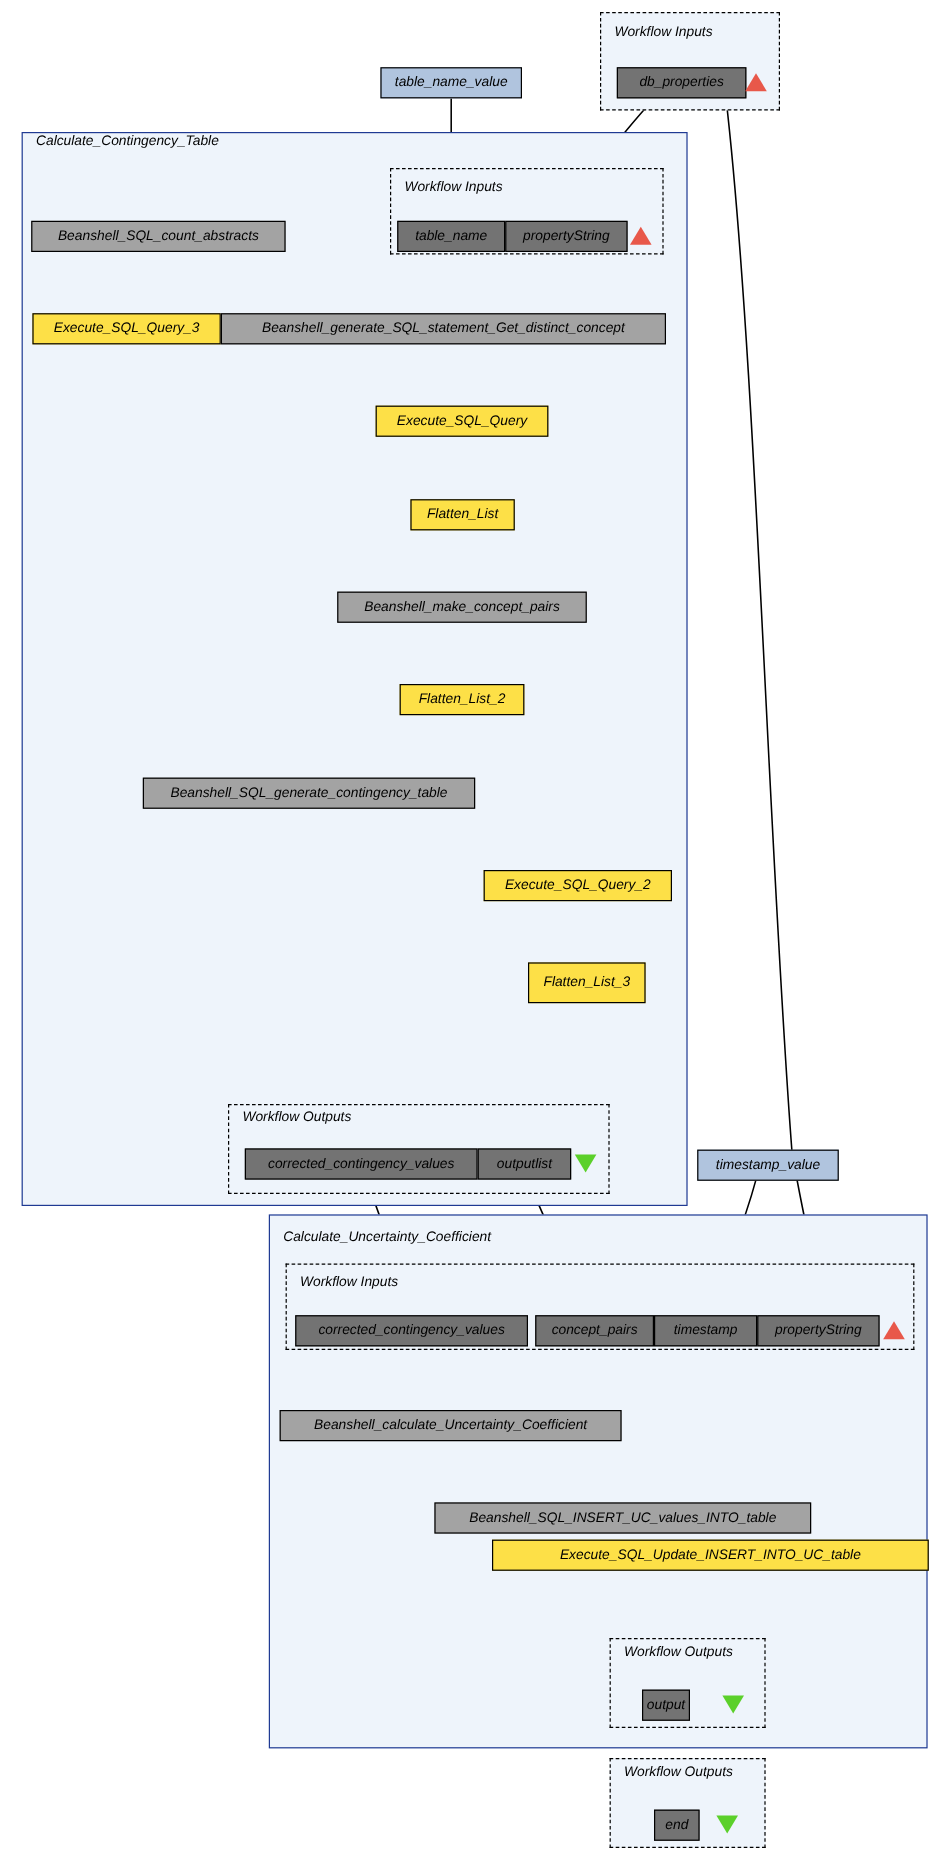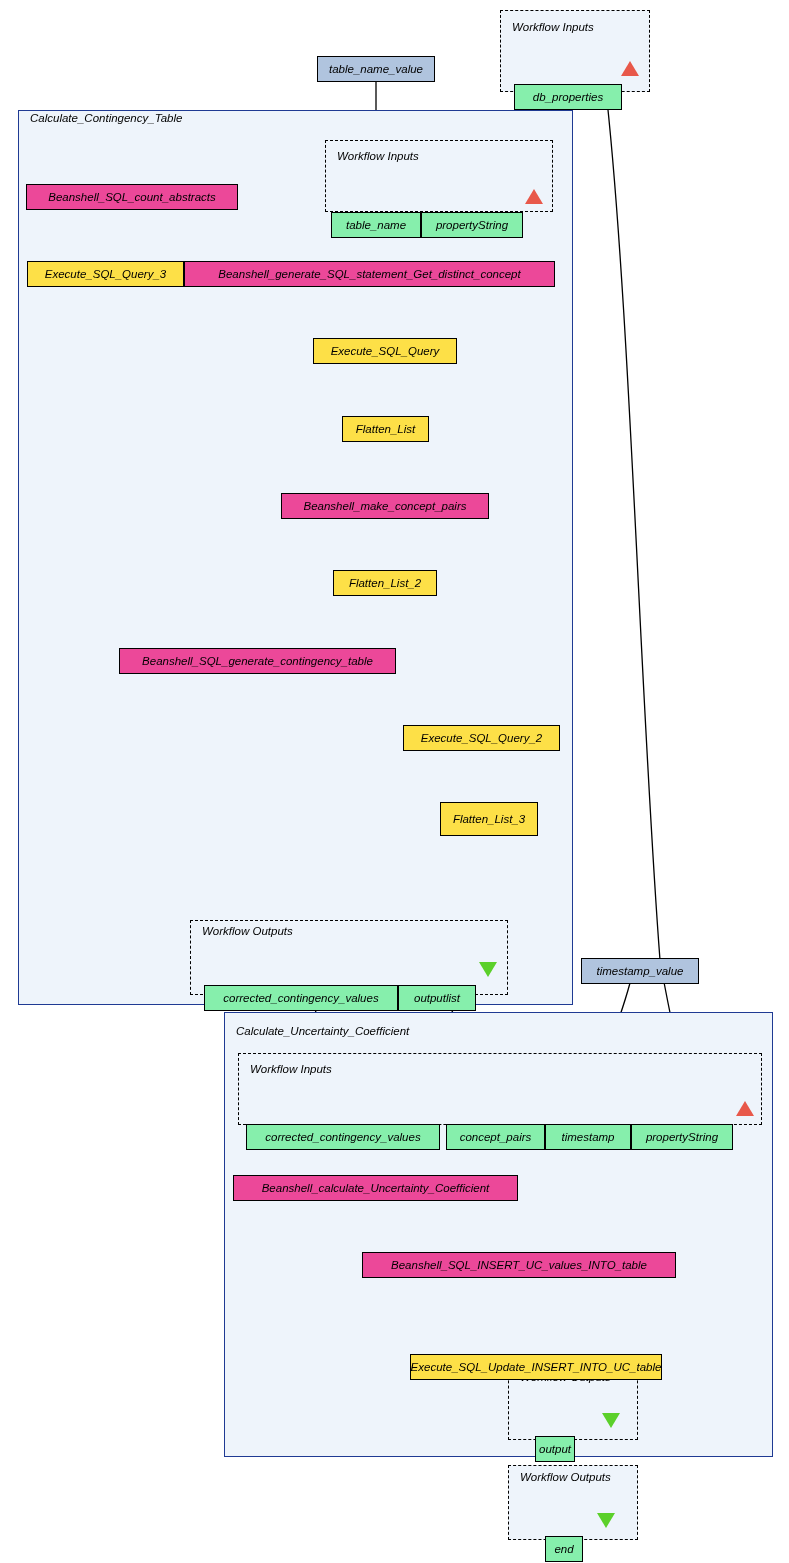--- a/index.html
+++ b/index.html
@@ -9,22 +9,22 @@
 
   .cluster{position:absolute;box-sizing:border-box;}
   .cluster-solid{background:#eef4fb;border:1px solid #1f3a93;}
   .cluster-dashed{background:#eef4fb;border:1px dashed #000000;}
   .cluster-label{position:absolute;font-size:11.5px;color:#000;white-space:nowrap;}
 
   .node{position:absolute;box-sizing:border-box;border:1px solid #000;
         display:flex;align-items:center;justify-content:center;
         font-size:11.5px;color:#000;white-space:nowrap;padding:0 6px;}
   .n-blue{background:#b0c4de;}
-  .n-cyan{background:#86efac;margin-top:28px;}
-  .n-tan{background:#ec4899;}
+  .n-cyan{background:#737373;}
+  .n-tan{background:#a3a3a3;}
   .n-magenta{background:#fde047;}
 
   .tri{position:absolute;width:0;height:0;}
   .tri-up{border-left:9px solid transparent;border-right:9px solid transparent;border-bottom:15px solid #e8584a;}
   .tri-dn{border-left:9px solid transparent;border-right:9px solid transparent;border-top:15px solid #5bd02a;}
 </style>
 </head>
 <body>
 
 <div id="canvas">
@@ -163,21 +163,21 @@
   <div class="node n-cyan" style="left:446px;top:1096px;width:99px;height:26px;">concept_pairs</div>
 
   <div class="node n-cyan" style="left:545px;top:1096px;width:86px;height:26px;">timestamp</div>
 
   <div class="node n-cyan" style="left:631px;top:1096px;width:102px;height:26px;">propertyString</div>
 
   <div class="node n-tan" style="left:362px;top:1252px;width:314px;height:26px;">Beanshell_SQL_INSERT_UC_values_INTO_table</div>
 
   <div class="node n-tan" style="left:233px;top:1175px;width:285px;height:26px;">Beanshell_calculate_Uncertainty_Coefficient</div>
 
-  <div class="node n-magenta" style="left:410px;top:1354px;width:252px;height:26px;text-align:right;">Execute_SQL_Update_INSERT_INTO_UC_table</div>
+  <div class="node n-magenta" style="left:410px;top:1283px;width:364px;height:26px;text-align:right;">Execute_SQL_Update_INSERT_INTO_UC_table</div>
 
   <div class="node n-cyan" style="left:535px;top:1408px;width:40px;height:26px;">output</div>
 
   <div class="node n-cyan" style="left:545px;top:1508px;width:38px;height:26px;">end</div>
 
   <div class="tri tri-up" style="left:621px;top:61px;"></div>
   <div class="tri tri-up" style="left:525px;top:189px;"></div>
   <div class="tri tri-dn" style="left:479px;top:962px;"></div>
   <div class="tri tri-up" style="left:736px;top:1101px;"></div>
   <div class="tri tri-dn" style="left:602px;top:1413px;"></div>

